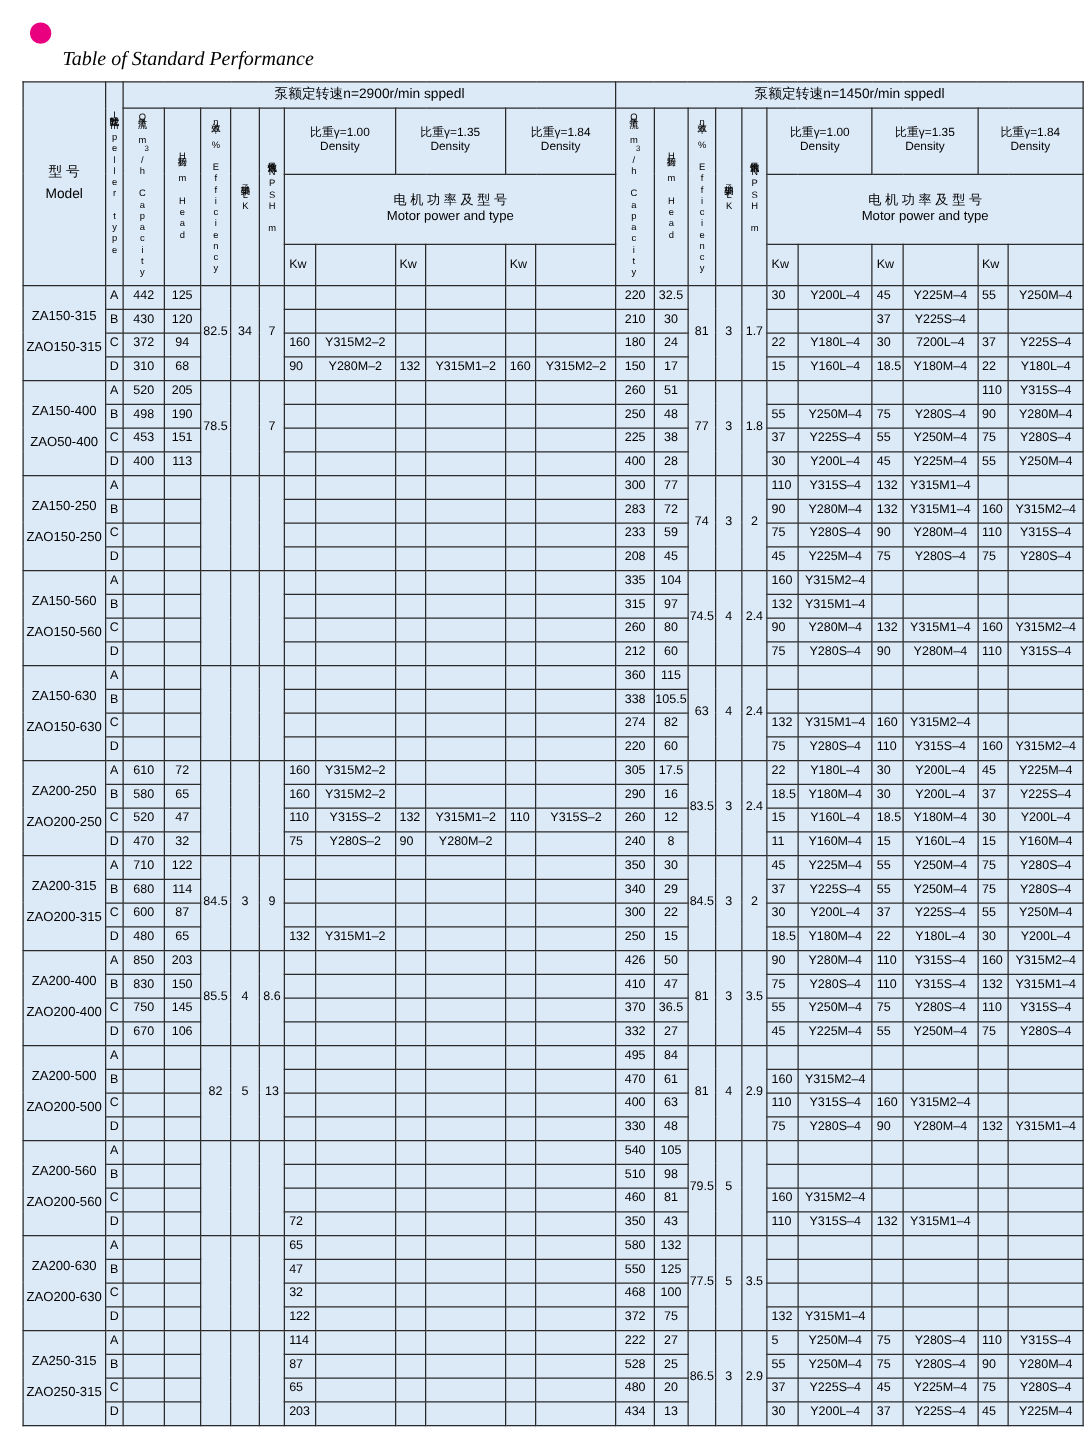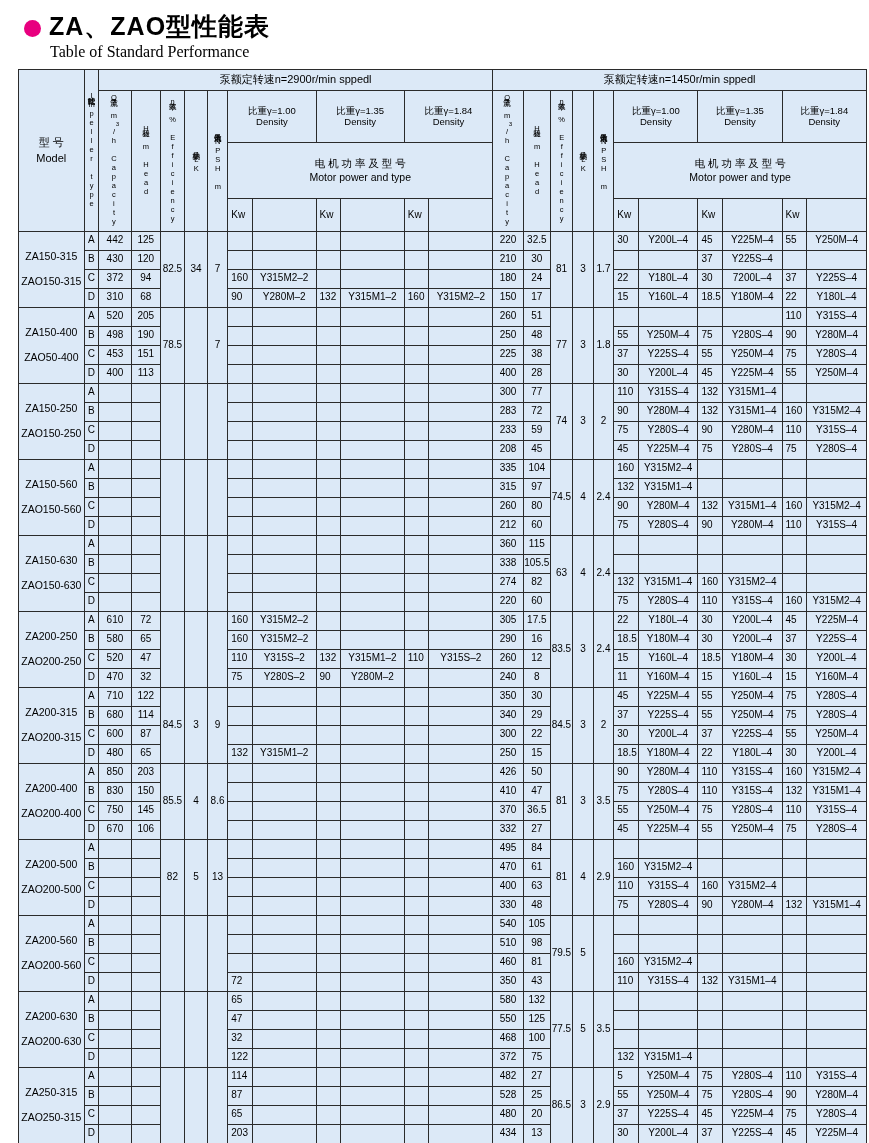--- a/index.html
+++ b/index.html
@@ -8,21 +8,21 @@
     font-family:"Liberation Sans","DejaVu Sans",sans-serif;
     color:#000;
     -webkit-font-smoothing:antialiased;
   }
   .page{position:relative;width:869px;height:1143px;box-sizing:border-box;padding:0 10px;}
 
   
   .title-row{display:flex;align-items:center;gap:8px;padding:14px 0 0 14px;}
   .bullet{width:17px;height:17px;border-radius:50%;background:#e8007f;flex:0 0 auto;margin-top:4px;}
   .title-cn{font-size:25px;font-weight:bold;letter-spacing:1px;line-height:1;}
-  .title-en{font-family:"Liberation Serif","DejaVu Serif",serif;font-size:16px;margin:4px 0 8px 40px;}
+  .title-en{font-family:"Liberation Serif","DejaVu Serif",serif;font-size:16px;margin:4px 0 8px 40px;font-style:italic;}
 
   
   table.perf{
     border-collapse:collapse;
     table-layout:fixed;
     width:849px;
     margin-left:8px;
     background:#dce9f7;
   }
   table.perf td,table.perf th{
@@ -50,21 +50,20 @@
   .mot{font-size:9.5px;}
   .kwcell{font-size:9.5px;}
 </style>
 </head>
 <body>
 
 <div class="page">
 
   <div class="title-row">
     <div class="bullet"></div>
-    <div class="title-cn">ZA、ZAO型性能表</div>
   </div>
   <div class="title-en">Table of Standard Performance</div>
 
   <table class="perf">
     <colgroup>
       <col style="width:64px">
         <col style="width:14px">
       <col style="width:32px">
         <col style="width:28px">
         <col style="width:24px">
@@ -1093,21 +1092,21 @@
           <td></td>
           <td rowspan="4"></td>
           <td rowspan="4"></td>
           <td rowspan="4"></td>
           <td class="kwcell" style="text-align:left;padding-left:3px">114</td>
           <td class="mot"></td>
           <td class="kwcell" style="text-align:left;padding-left:3px"></td>
           <td class="mot"></td>
           <td class="kwcell" style="text-align:left;padding-left:3px"></td>
           <td class="mot"></td>
-          <td>482</td>
+          <td>222</td>
           <td>27</td>
           <td rowspan="4">86.5</td>
           <td rowspan="4">3</td>
           <td rowspan="4">2.9</td>
           <td class="kwcell" style="text-align:left;padding-left:3px">5</td>
           <td class="mot">Y250M–4</td>
           <td class="kwcell" style="text-align:left;padding-left:3px">75</td>
           <td class="mot">Y280S–4</td>
           <td class="kwcell" style="text-align:left;padding-left:3px">110</td>
           <td class="mot">Y315S–4</td>

